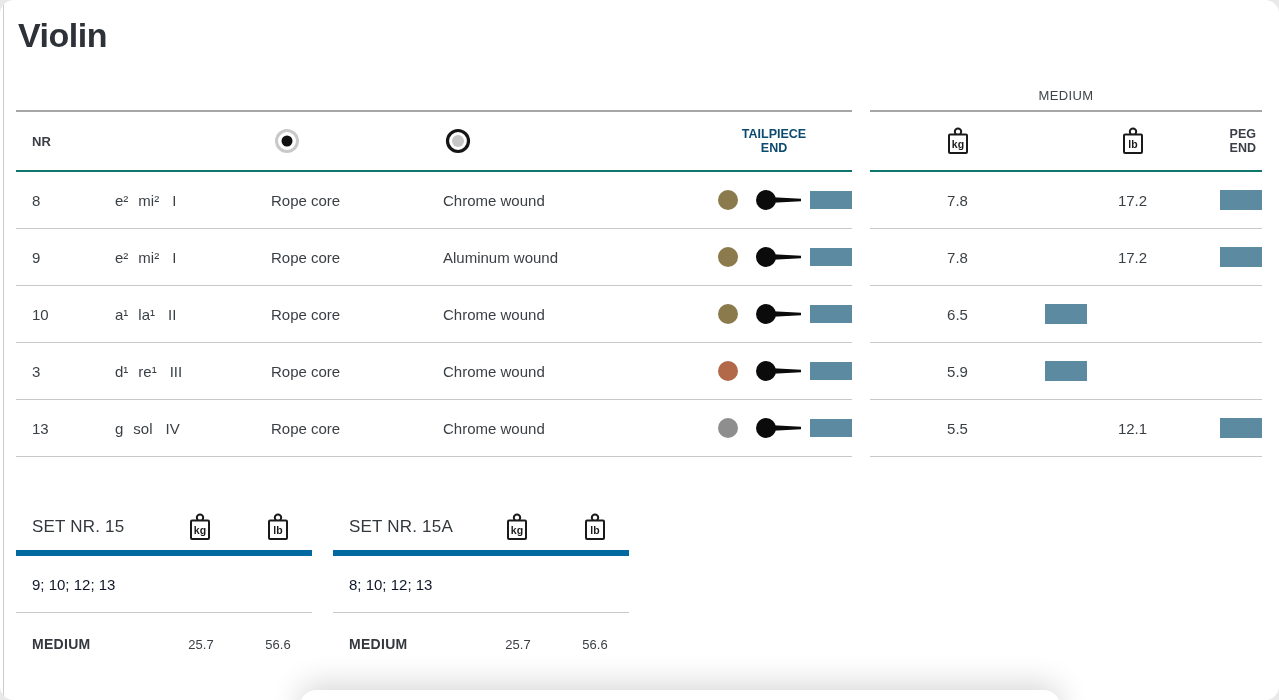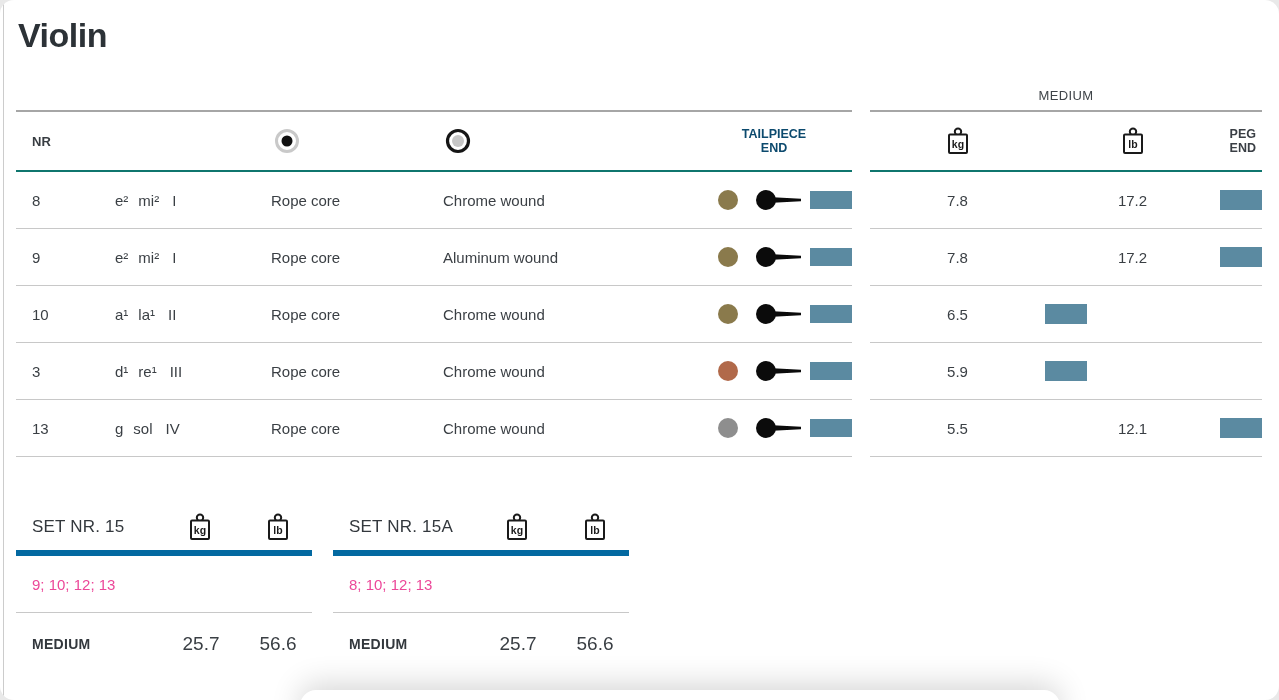--- a/index.html
+++ b/index.html
@@ -68,26 +68,26 @@
 
   
   .set { position:absolute; top:503px; width:296px; }
   .set-head { position:relative; height:53px; border-bottom:6px solid #0369a1; }
   .set-title { position:absolute; left:16px; top:50%; transform:translateY(-50%);
     font-size:17px; color:#33383d; letter-spacing:0.2px; }
   .set-head .wicon { position:absolute; top:50%; transform:translateY(-50%); }
   .set-head .wicon.kg { left:172px; }
   .set-head .wicon.lb { left:250px; }
   .set-strings { height:57px; border-bottom:1px solid #c8c8c8; display:flex;
-    align-items:center; padding-left:16px; font-size:15px; color:#ec4899; }
+    align-items:center; padding-left:16px; font-size:15px; color:#0f172a; }
   .set-medium { position:relative; height:62px; }
   .set-tension { position:absolute; left:16px; top:50%; transform:translateY(-50%);
     font-size:14px; font-weight:700; color:#33383d; letter-spacing:0.3px; }
   .set-kg, .set-lb { position:absolute; top:50%; transform:translateY(-50%);
-    width:56px; text-align:center; font-size:19px; color:#3a3f44; }
+    width:56px; text-align:center; font-size:13px; color:#3a3f44; }
   .set-kg { left:157px; }
   .set-lb { left:234px; }
 
   
   .bottom-shadow { position:absolute; left:300px; bottom:-34px; width:760px; height:44px;
     border-radius:16px; box-shadow:0 -6px 30px rgba(0,0,0,0.16); background:#fff; }
 
   svg text { font-family:"Liberation Sans","DejaVu Sans",sans-serif; }
 </style>
 </head>

